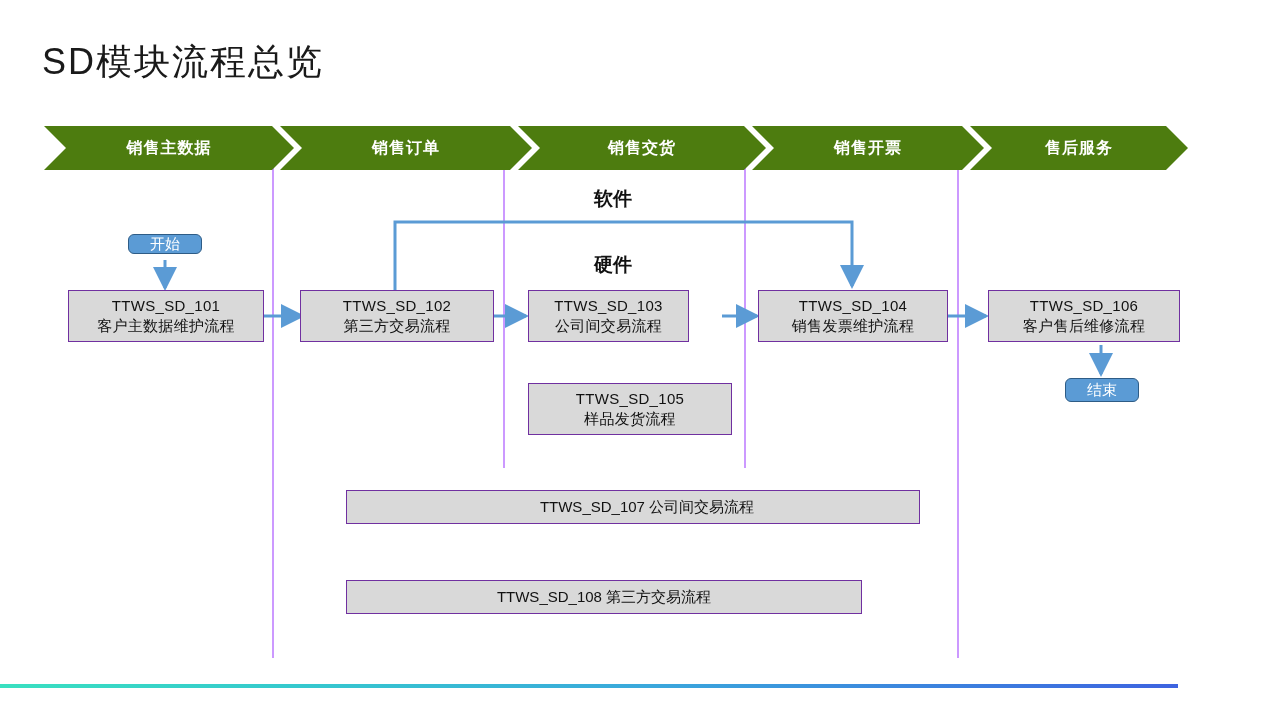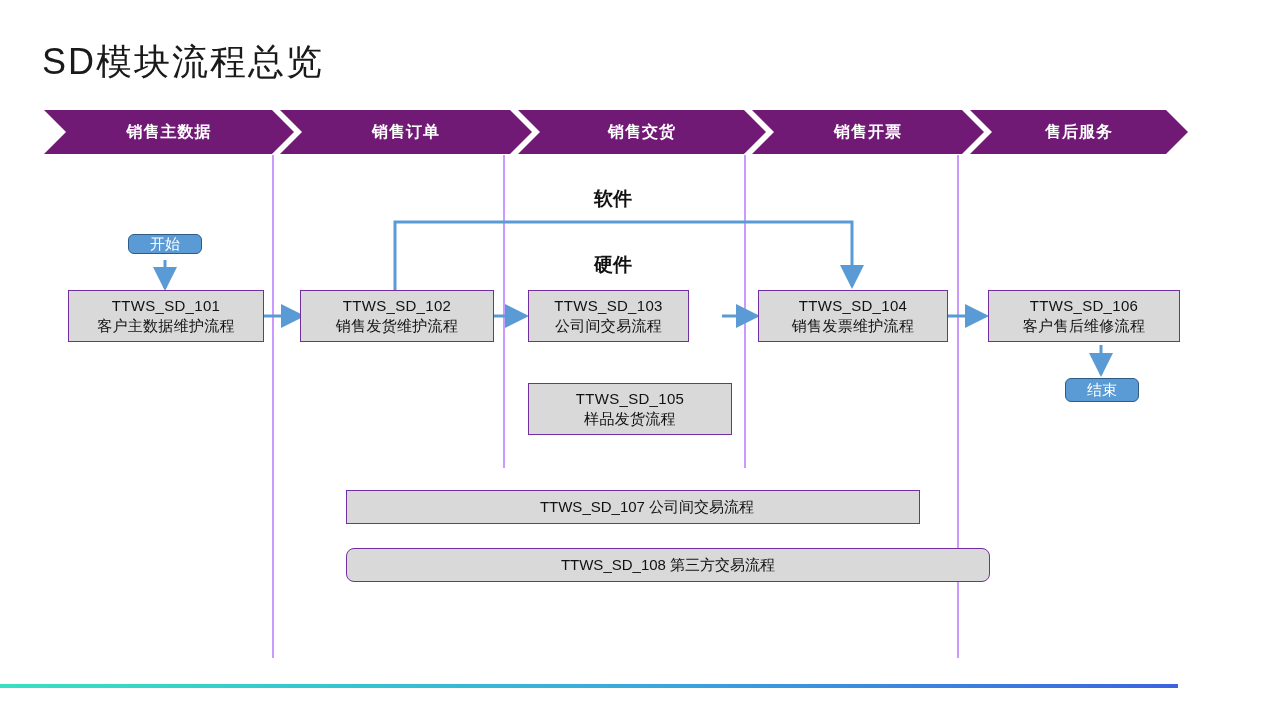--- a/index.html
+++ b/index.html
@@ -31,23 +31,23 @@
   
   #phase-banner {
     position: absolute;
     left: 44px;
     top: 110px;
     width: 1144px;
     height: 44px;
   }
   .phase-chevron {
     position: absolute;
-    top: 0;
+    top: 16px;
     height: 44px;
-    background: #701a75;
+    background: #4d7c0f;
     display: flex;
     align-items: center;
     justify-content: center;
   }
   .phase-label {
     color: #ffffff;
     font-size: 16px;
     font-weight: bold;
     letter-spacing: 1px;
     white-space: nowrap;
@@ -210,21 +210,21 @@
   <line x1="1101" y1="345" x2="1101" y2="374" stroke="#5B9BD5" stroke-width="3" marker-end="url(#arrowD)"></line>
 </svg>
 
 <div class="proc-box" style="left:68px; top:290px; width:196px; height:52px;">
   <span class="proc-code">TTWS_SD_101</span>
   <span class="proc-name">客户主数据维护流程</span>
 </div>
 
 <div class="proc-box" style="left:300px; top:290px; width:194px; height:52px;">
   <span class="proc-code">TTWS_SD_102</span>
-  <span class="proc-name">销售发货维护流程</span>
+  <span class="proc-name">第三方交易流程</span>
 </div>
 
 <div class="proc-box" style="left:528px; top:290px; width:161px; height:52px;">
   <span class="proc-code">TTWS_SD_103</span>
   <span class="proc-name">公司间交易流程</span>
 </div>
 
 <div class="proc-box" style="left:758px; top:290px; width:190px; height:52px;">
   <span class="proc-code">TTWS_SD_104</span>
   <span class="proc-name">销售发票维护流程</span>
@@ -237,17 +237,17 @@
 
 <div class="proc-box" style="left:528px; top:383px; width:204px; height:52px;">
   <span class="proc-code">TTWS_SD_105</span>
   <span class="proc-name">样品发货流程</span>
 </div>
 
 <div class="wide-bar" style="left:346px; top:490px; width:574px; height:34px;padding-left:28px;">
   <span>TTWS_SD_107  公司间交易流程</span>
 </div>
 
-<div class="wide-bar" style="left:346px; top:548px; width:644px; height:34px;border-radius:8px;">
+<div class="wide-bar" style="left:346px; top:580px; width:516px; height:34px;">
   <span>TTWS_SD_108  第三方交易流程</span>
 </div>
 
 <div id="footer-rule"></div>
 
 </body></html>

